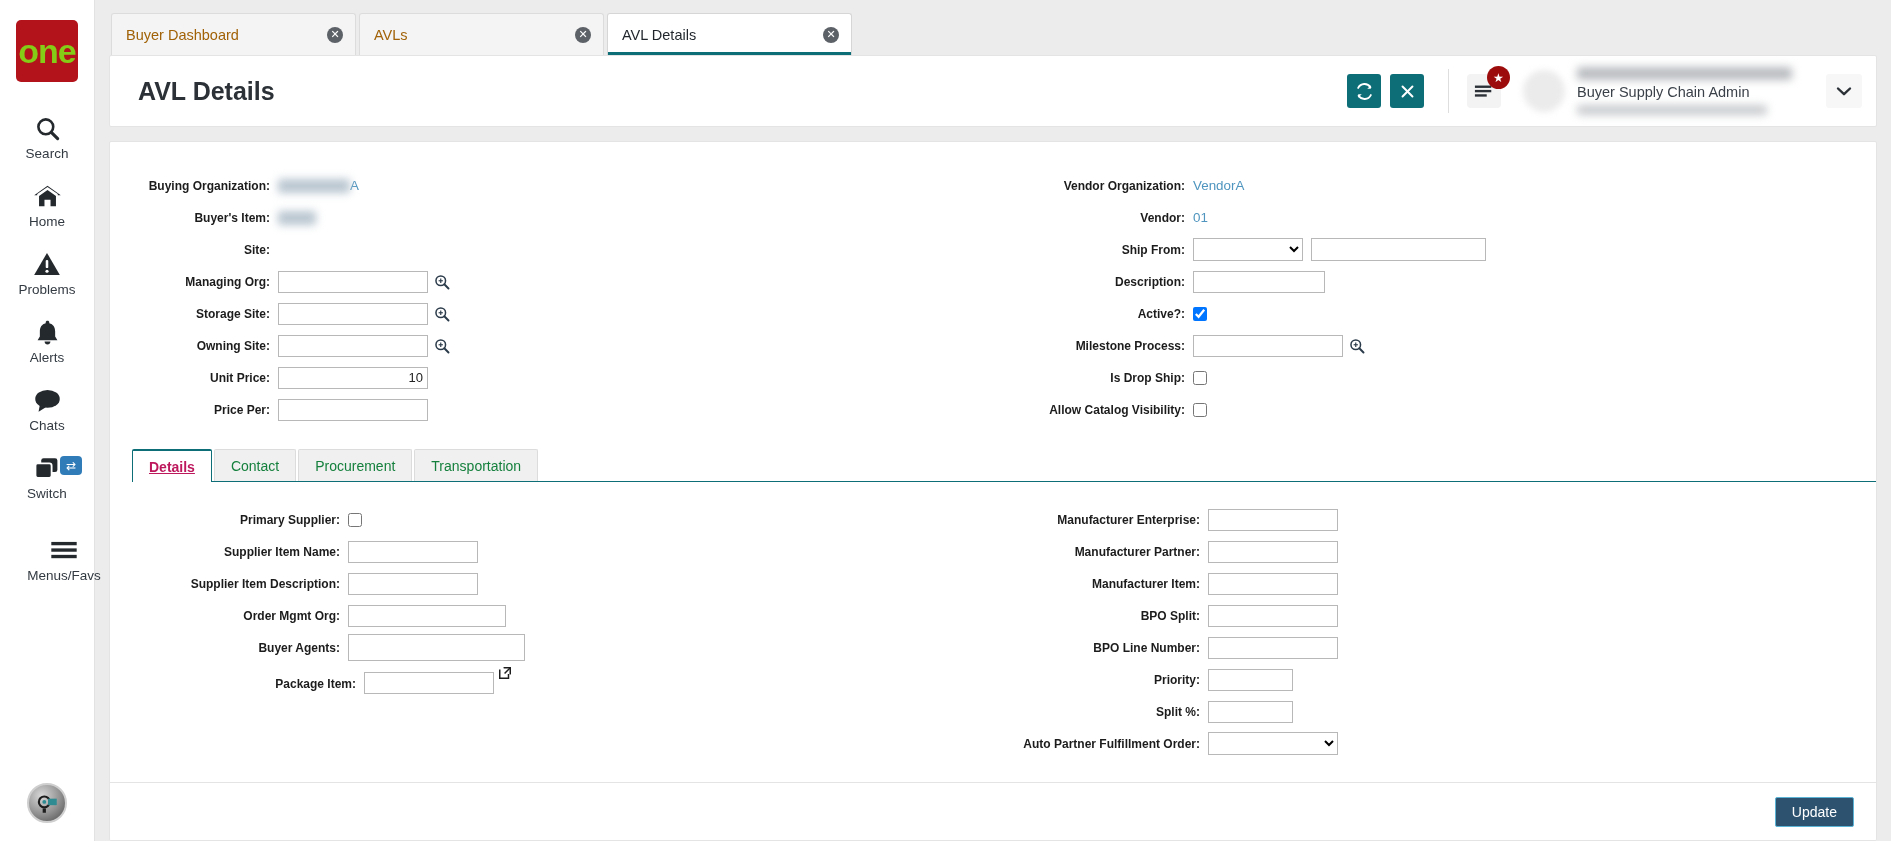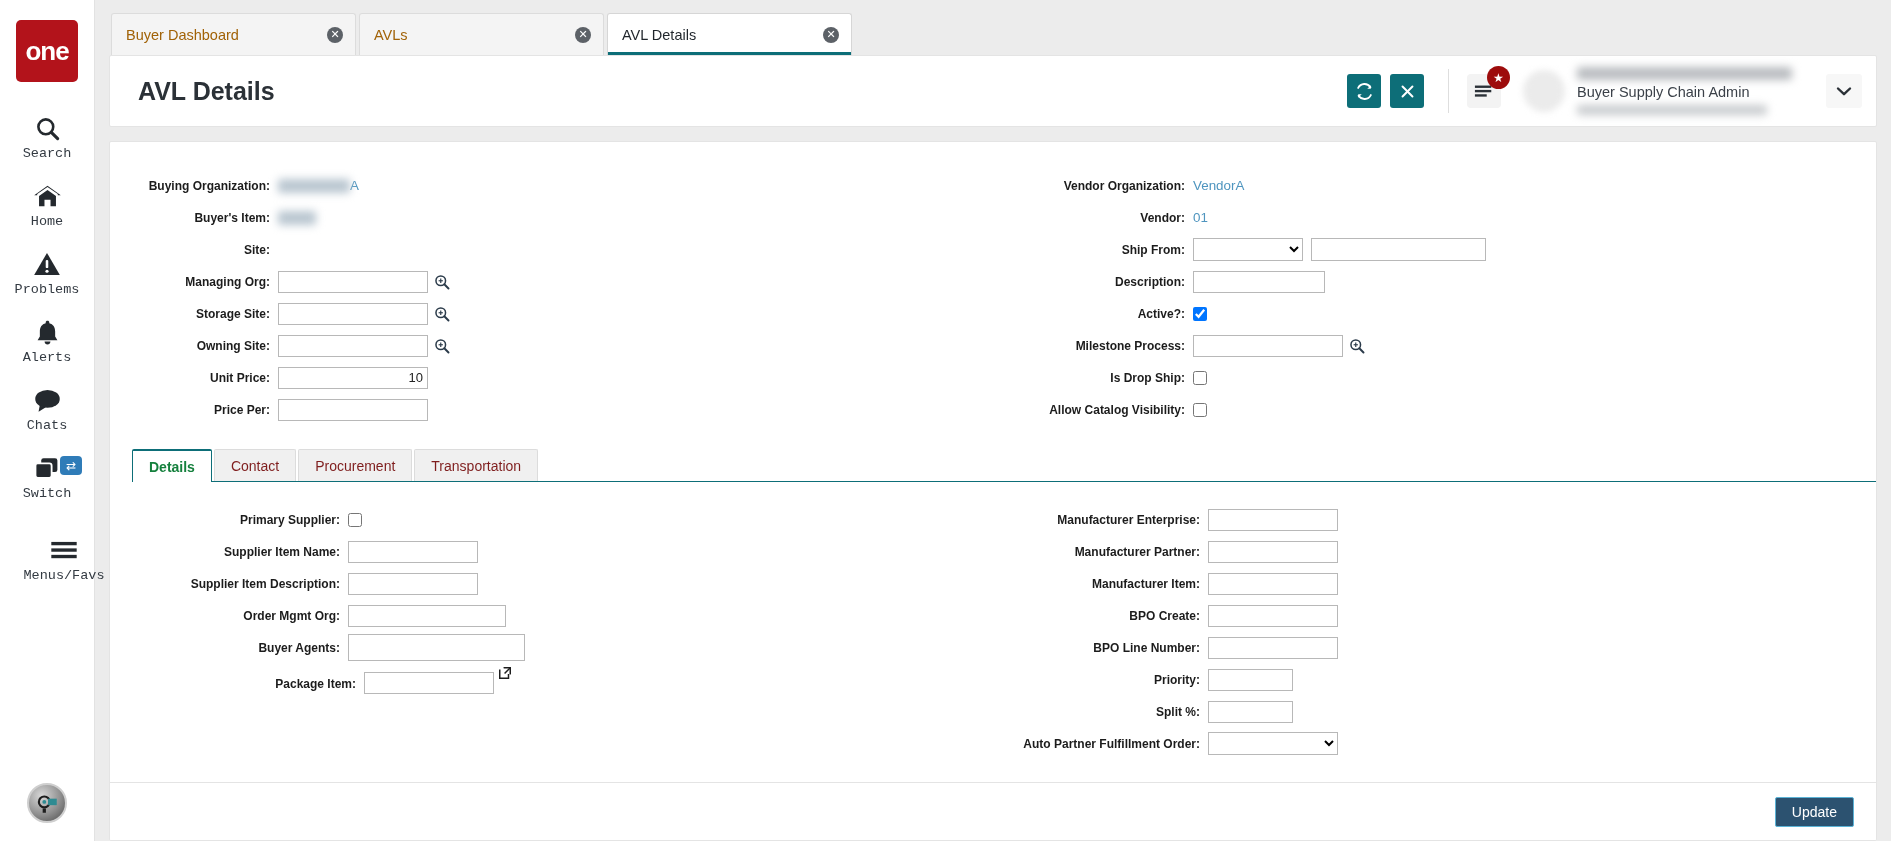--- a/index.html
+++ b/index.html
@@ -20,33 +20,33 @@
     border-right: 1px solid #e2e2e2;
     display: flex; flex-direction: column; align-items: center;
     position: relative;
   }
   .logo {
     width: 62px; height: 62px; margin-top: 20px;
     background: #b3131b; border-radius: 5px;
     display: flex; align-items: center; justify-content: center;
   }
   .logo-text {
-    color: #ffffff; font-size: 26px; font-weight: bold;
+    color: #84cc16; font-size: 34px; font-weight: bold;
     letter-spacing: -1px; line-height: 1;
   }
   .nav { margin-top: 20px; width: 100%; }
   .nav-item {
     width: 100%; padding: 11px 0 9px 0;
     display: flex; flex-direction: column; align-items: center;
     cursor: pointer; position: relative;
   }
   .nav-icon { height: 30px; display: flex; align-items: center; justify-content: center; }
   .nav-label {
     font-size: 13.5px; color: #333a42; margin-top: 3px;
-    font-family: Liberation Mono, monospace;
+    font-family: Liberation Sans, sans-serif;
   }
   .switch-badge {
     position: absolute; right: 12px; top: 14px;
     width: 22px; height: 19px; border-radius: 4px;
     background: #2f7cb8; color: #fff;
     display: flex; align-items: center; justify-content: center;
     font-size: 12px; line-height: 1;
   }
   .assistant {
     position: absolute; bottom: 18px; left: 50%; transform: translateX(-50%);
@@ -190,27 +190,27 @@
 
   
   .inner-tabs {
     display: flex; align-items: flex-end;
     margin: 14px 0 0 22px; border-bottom: 1px solid #0d6e78;
     padding-right: 22px;
   }
   .itab {
     padding: 8px 16px 7px 16px;
     background: #f0f0f0; border: 1px solid #dcdcdc; border-bottom: none;
-    font-size: 14px; color: #7f1d1d; cursor: pointer;
+    font-size: 14px; color: #15803d; cursor: pointer;
     margin-right: 2px; border-radius: 2px 2px 0 0;
   }
   .itab.active {
-    background: #ffffff; color: #15803d; font-weight: bold;
+    background: #ffffff; color: #be185d; font-weight: bold;
     border-color: #0d6e78; border-top-width: 2px;
-    position: relative; top: 1px;
+    position: relative; top: 1px; text-decoration: underline;
   }
   .itab-fill { flex: 1; }
 
   .panel { display: flex; padding: 24px 0 0 0; flex: 1; }
   .lbl-dl { width: 238px; }
   .lbl-dr { width: 215px; }
 
   
   .footer {
     height: 58px; min-height: 58px;
@@ -622,21 +622,21 @@
           </div>
 
           <div class="frow">
             <div class="flabel lbl-dr">Manufacturer Item:</div>
             <div class="fval">
               <input class="ti" style="width: 130px;" value="">
             </div>
           </div>
 
           <div class="frow">
-            <div class="flabel lbl-dr">BPO Create:</div>
+            <div class="flabel lbl-dr">BPO Split:</div>
             <div class="fval">
               <input class="ti" style="width: 130px;" value="">
             </div>
           </div>
 
           <div class="frow">
             <div class="flabel lbl-dr">BPO Line Number:</div>
             <div class="fval">
               <input class="ti" style="width: 130px;" value="">
             </div>

